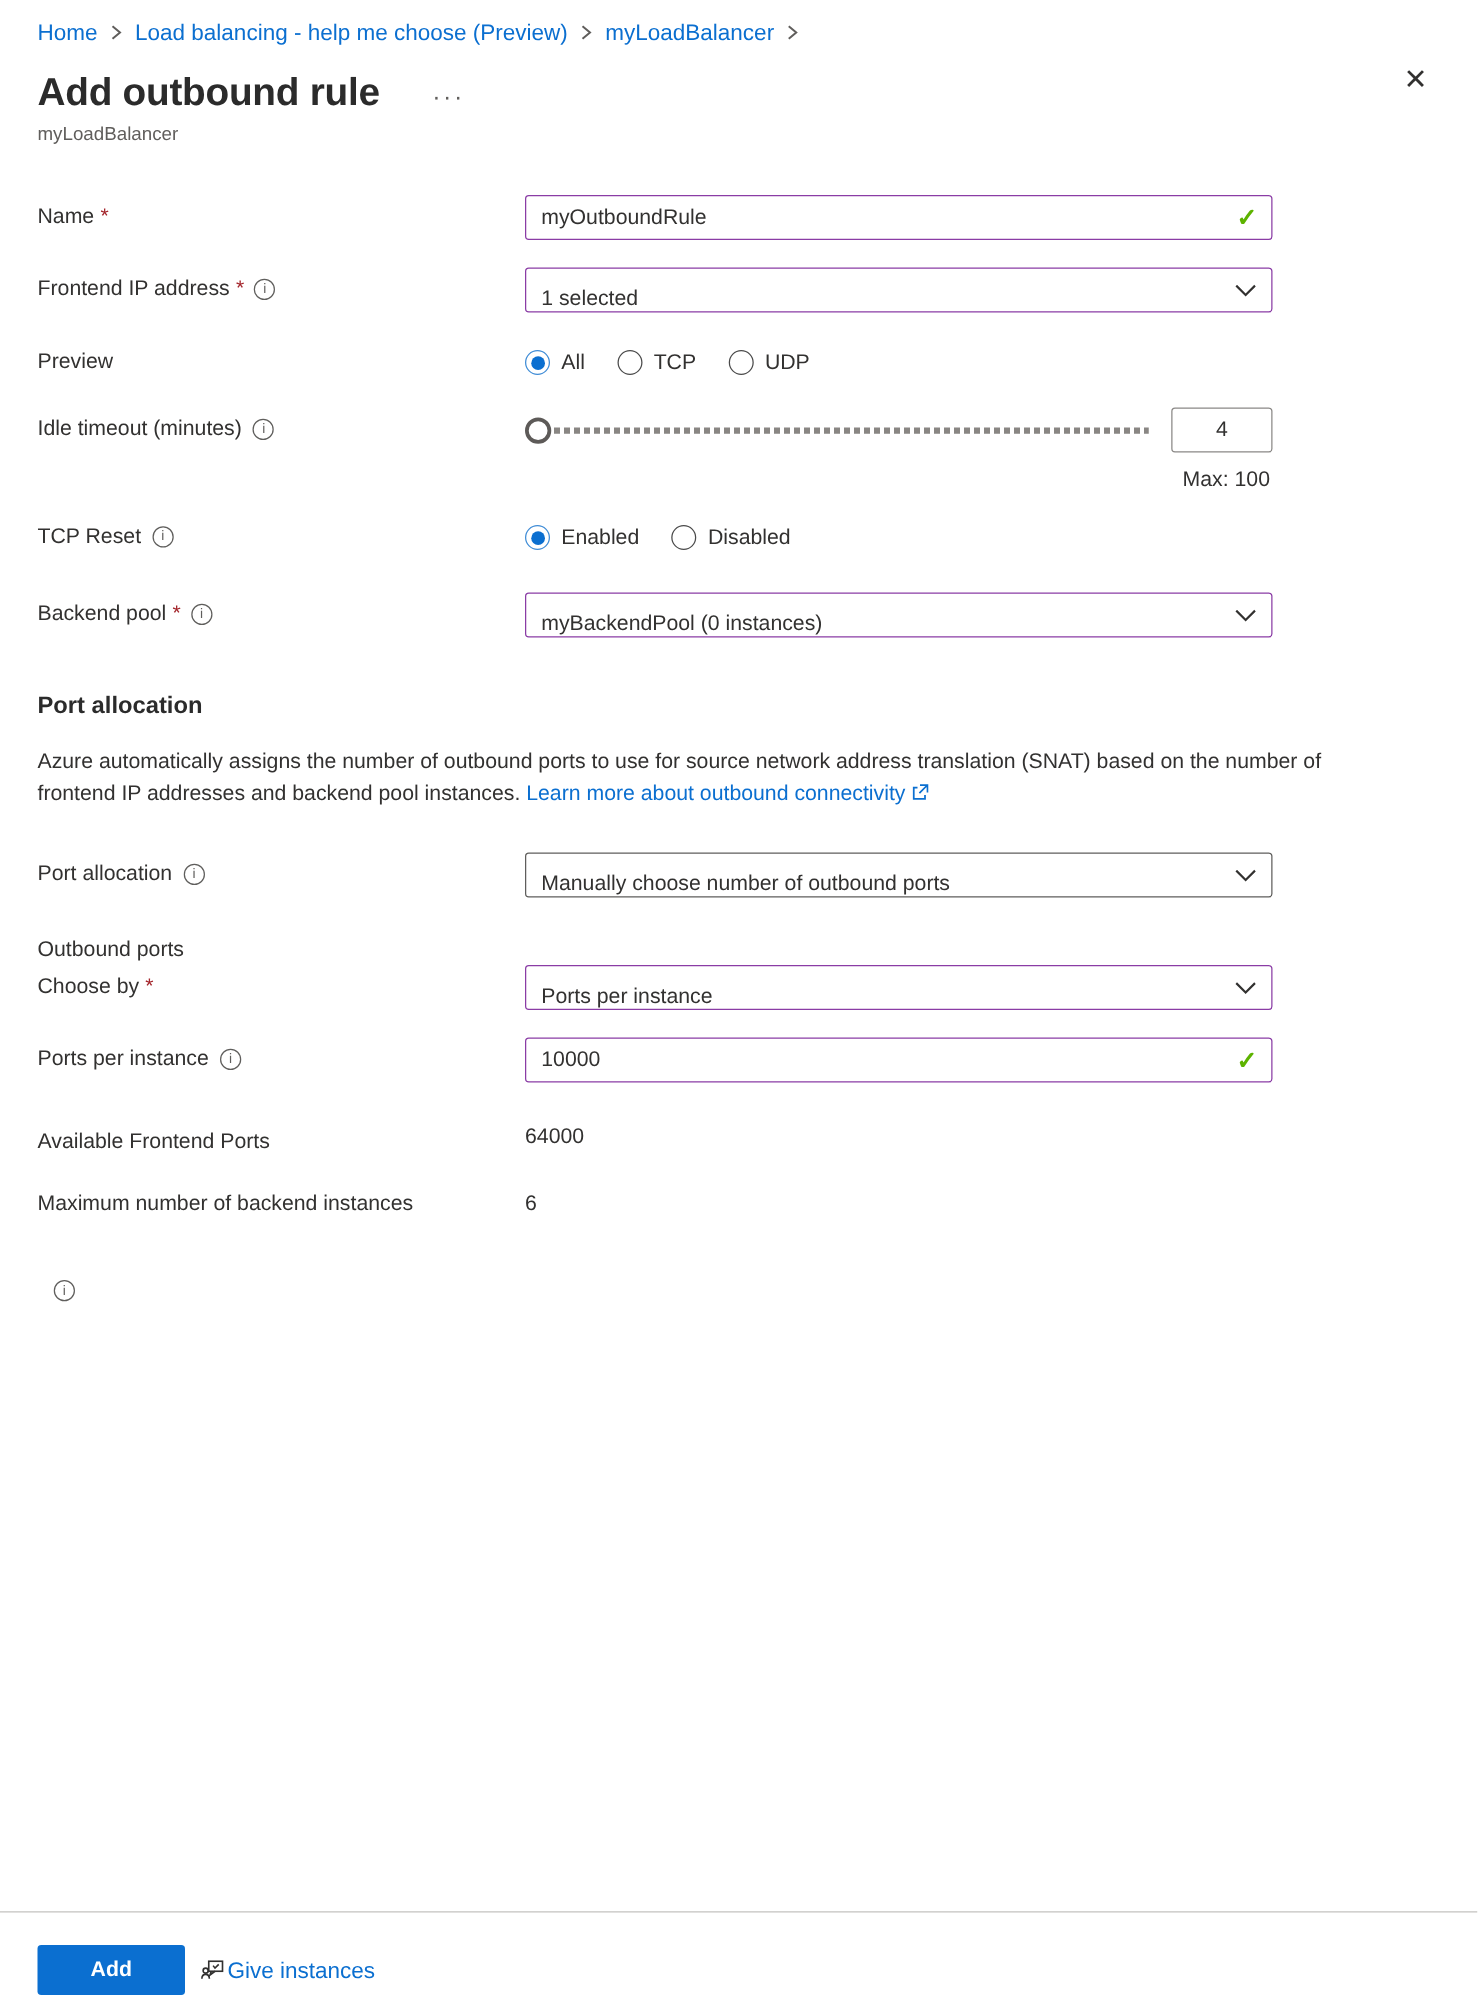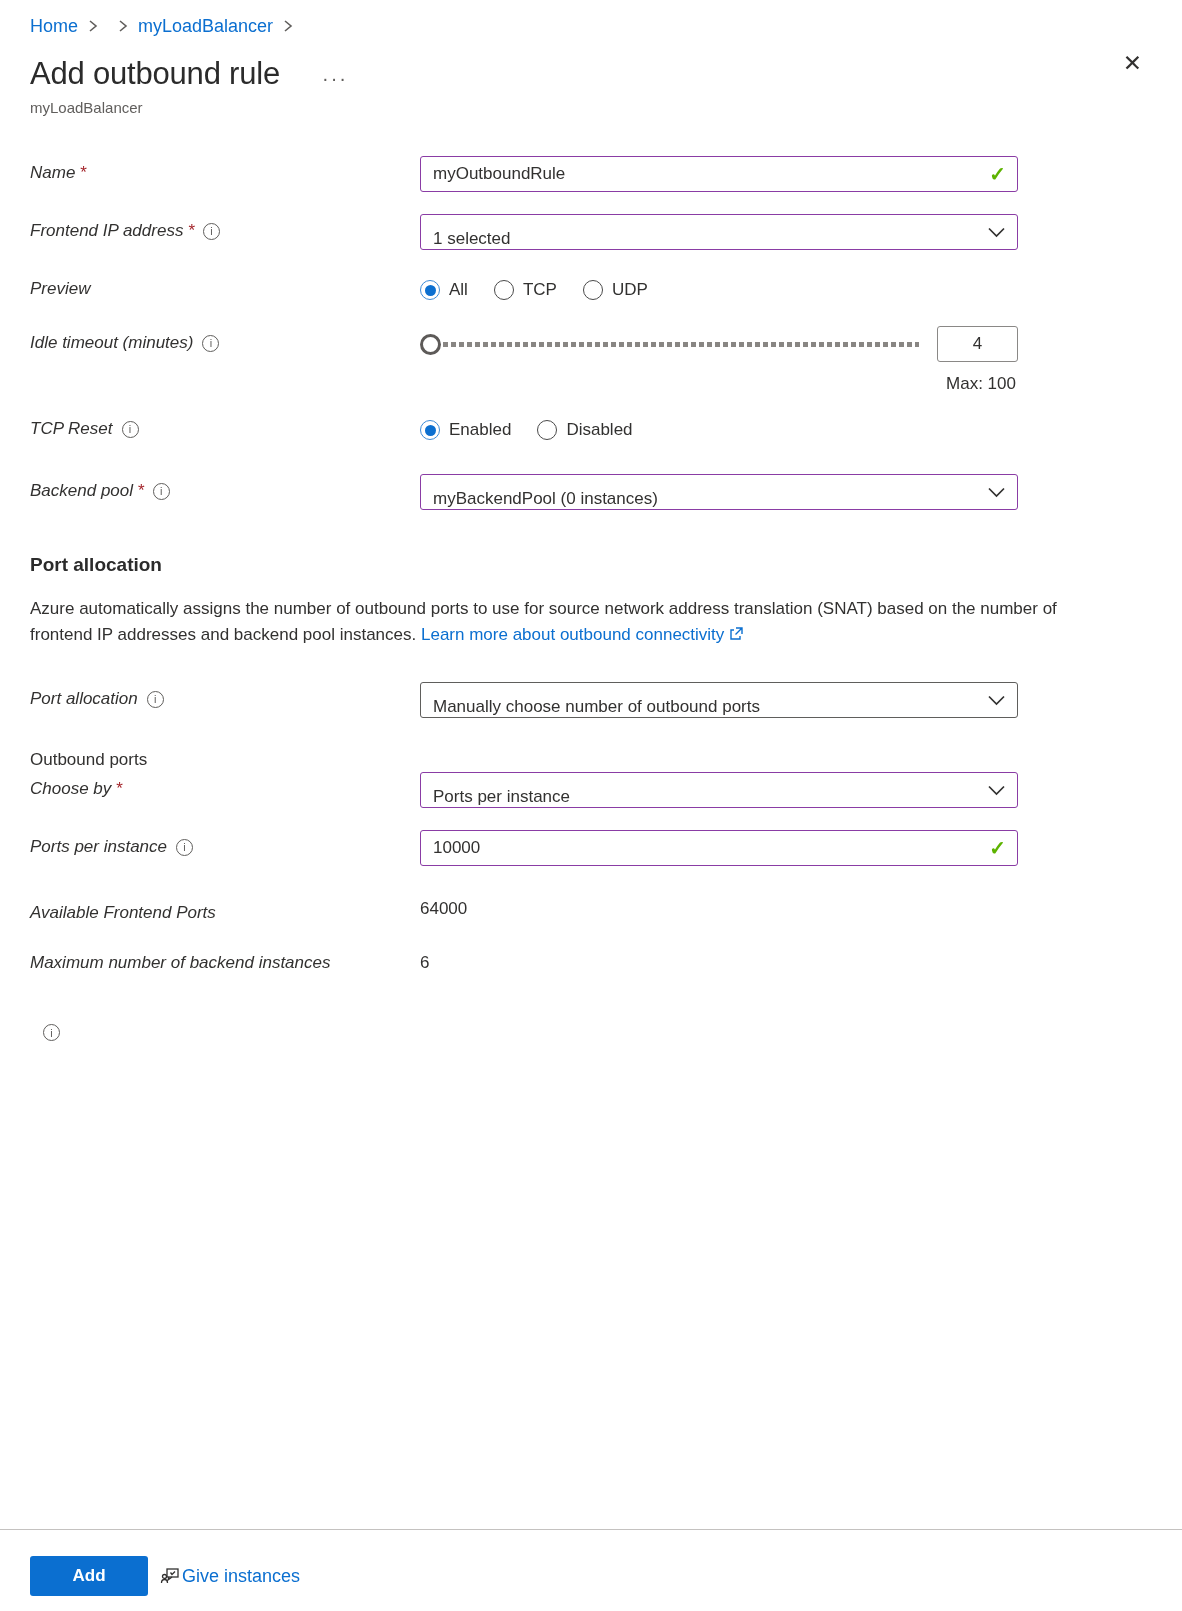--- a/index.html
+++ b/index.html
@@ -11,29 +11,29 @@
   .page{padding:14px 30px 0 30px;}
 
   
   .breadcrumb{display:flex;align-items:center;font-size:18px;line-height:24px;margin-bottom:18px;}
   .crumb{color:#0b6fd0;cursor:pointer;text-decoration:none;}
   .crumb-sep{margin:0 10px;display:inline-flex;align-items:center;}
 
   
   .header{position:relative;margin-bottom:40px;}
   .title-line{display:flex;align-items:center;}
-  .page-title{font-size:31px;font-weight:400;color:#2b2b2b;letter-spacing:-0.2px;}
+  .page-title{font-size:31px;font-weight:700;color:#2b2b2b;letter-spacing:-0.2px;}
   .ellipsis-btn{margin-left:42px;font-size:20px;color:#605e5c;letter-spacing:2px;cursor:pointer;line-height:10px;padding-top:8px;}
   .subtitle{font-size:15px;color:#605e5c;margin-top:7px;}
   .close-btn{position:absolute;top:-4px;right:10px;font-size:23px;font-weight:400;color:#323130;cursor:pointer;line-height:23px;}
 
   
   .row{display:flex;align-items:flex-start;}
   .lbl{width:366px;font-size:17px;color:#323130;padding-top:7px;display:flex;align-items:center;flex-wrap:wrap;}
-  .lbl .txt{margin-right:5px;font-style:italic;}
+  .lbl .txt{margin-right:5px;}
   .req{color:#a4262c;margin:0 4px 0 0;font-size:17px;}
   .info-icon{
     width:17px;height:17px;border:1px solid #5f5e5c;border-radius:50%;
     font-size:11px;color:#5f5e5c;display:inline-flex;align-items:center;justify-content:center;
     margin-left:4px;cursor:pointer;flex:0 0 auto;box-sizing:border-box;font-style:normal;
   }
   .fld{width:598px;position:relative;padding-left:24px;}
 
   .textbox{
     box-sizing:border-box;width:100%;height:36px;border:1.6px solid #8a3ca5;border-radius:3px;
@@ -97,20 +97,21 @@
 
 <div class="page">
 
   <div class="breadcrumb">
     <a class="crumb">Home</a>
     <span class="crumb-sep">
       <svg width="10" height="14" viewBox="0 0 10 14">
           <path d="M2 2 L8 7 L2 12" fill="none" stroke="#605e5c" stroke-width="1.6"></path>
         </svg>
     </span>
+    <a class="crumb">Load balancing - help me choose (Preview)</a>
     <span class="crumb-sep">
       <svg width="10" height="14" viewBox="0 0 10 14">
           <path d="M2 2 L8 7 L2 12" fill="none" stroke="#605e5c" stroke-width="1.6"></path>
         </svg>
     </span>
     <a class="crumb">myLoadBalancer</a>
     <span class="crumb-sep">
       <svg width="10" height="14" viewBox="0 0 10 14">
           <path d="M2 2 L8 7 L2 12" fill="none" stroke="#605e5c" stroke-width="1.6"></path>
         </svg>

